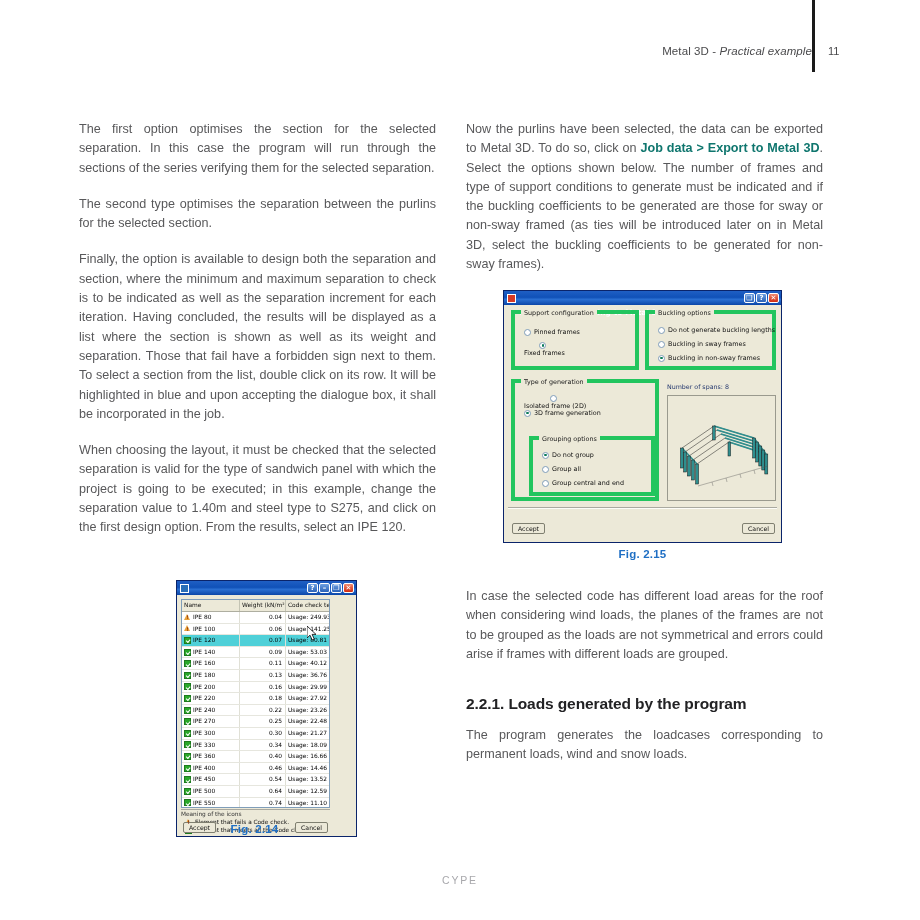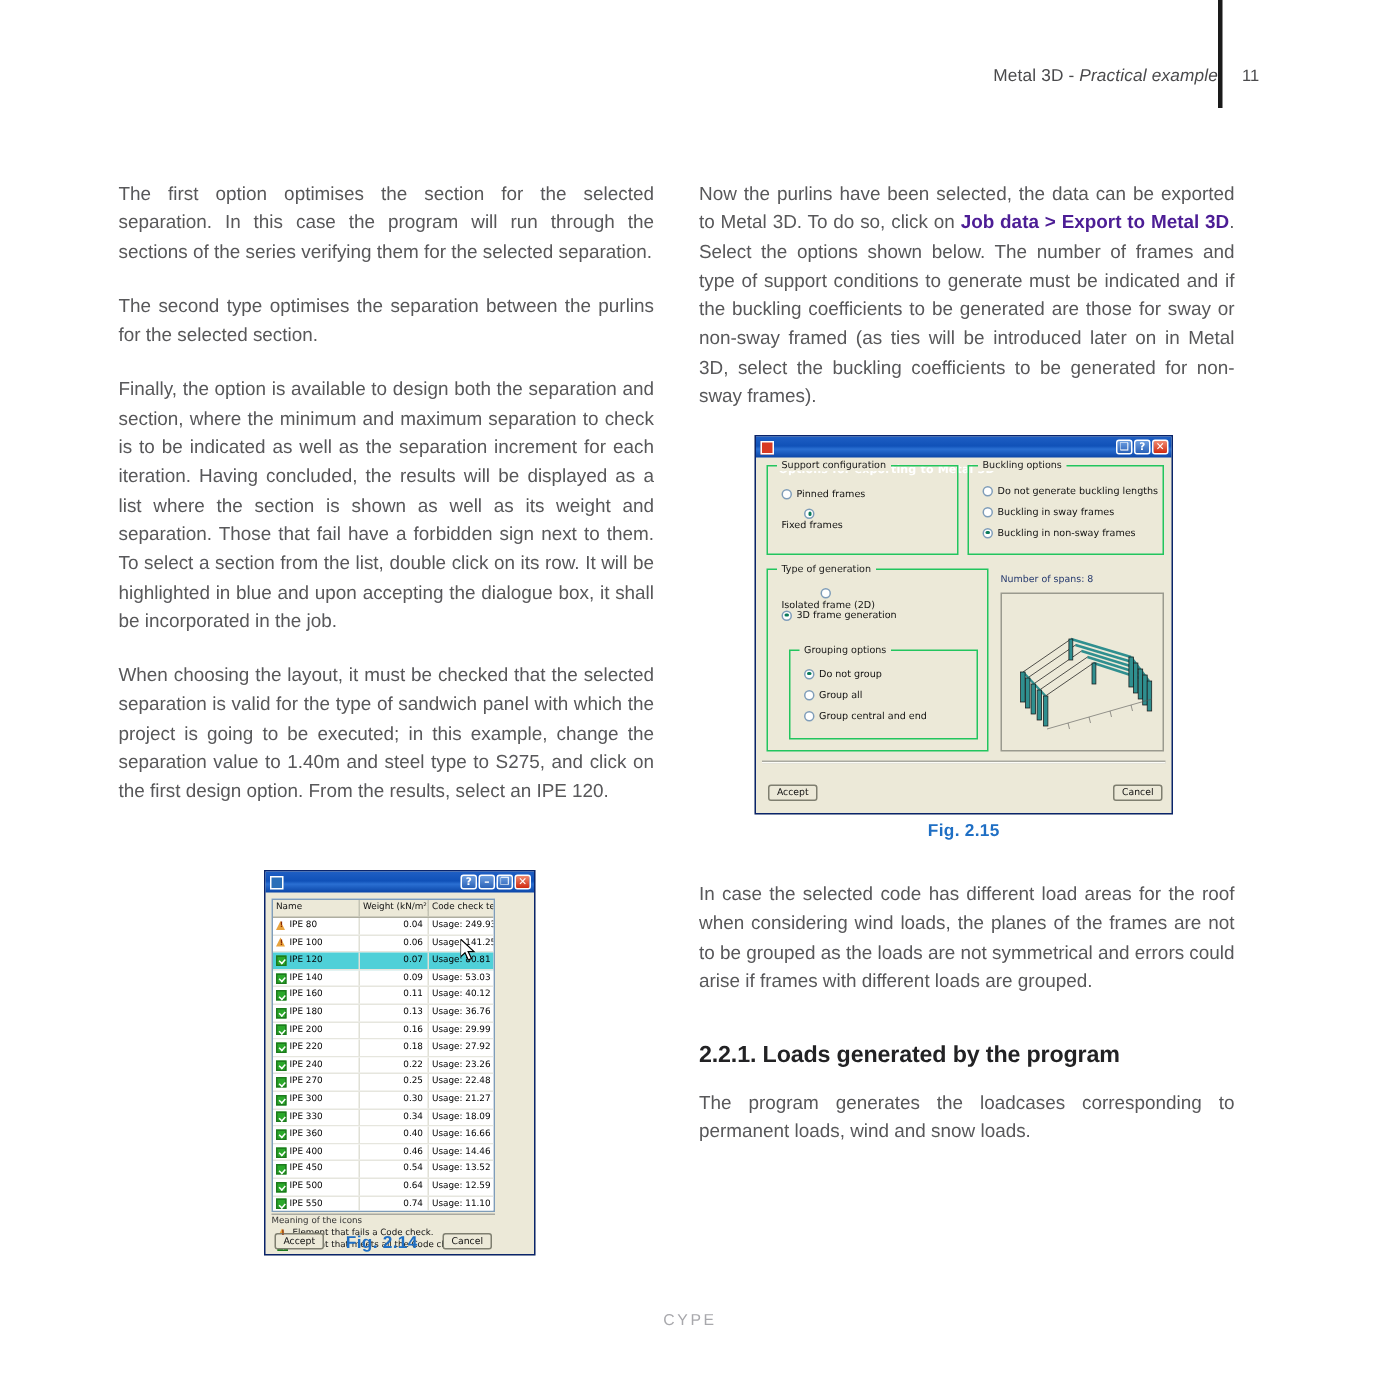--- a/index.html
+++ b/index.html
@@ -64,21 +64,21 @@
   }
   .col-left { left: 79px; }
   .col-right { left: 466px; }
 
   .col p {
     margin: 0 0 17px 0;
     text-align: justify;
     text-justify: inter-word;
   }
   .col p.last { margin-bottom: 0; }
-  .col b { color: #4c1d95; font-weight: bold; }
+  .col b { color: #0f766e; font-weight: bold; }
 
   h3.section-head {
     font-size: 15.5px;
     font-weight: bold;
     color: #222224;
     margin: 30px 0 12px 0;
     line-height: 20px;
     letter-spacing: -0.1px;
   }
 
@@ -147,21 +147,21 @@
     text-align: center;
     color: #fff;
     font-weight: bold;
     background: linear-gradient(to bottom, #6e9fe0, #2a62b8);
   }
   .tb-btn.close { background: linear-gradient(to bottom, #f08a70, #d02a10); }
 
   
   .groupbox {
     position: absolute;
-    border: 1px solid #22c55e;
+    border: 4px solid #22c55e;
     background: transparent;
     box-sizing: border-box;
   }
   .groupbox > .gb-title {
     position: absolute;
     top: -5px; left: 6px;
     background: #ece9d8;
     padding: 0 3px;
     font-size: 6.4px;
     color: #1a1a1a;

